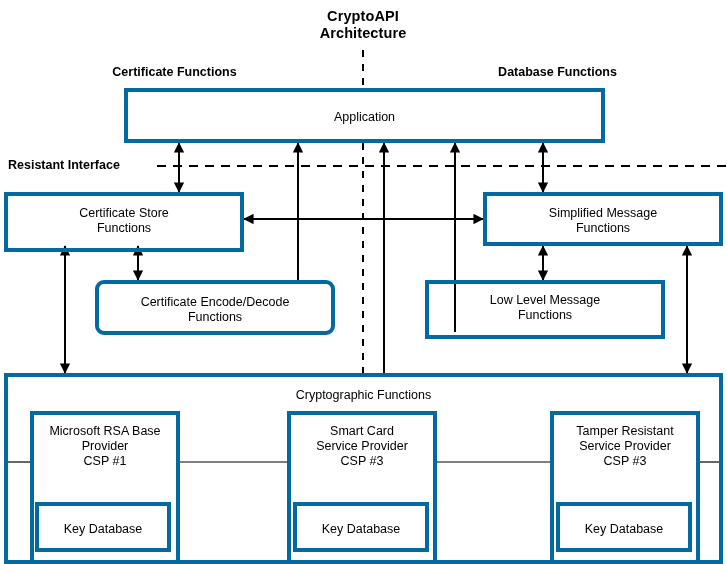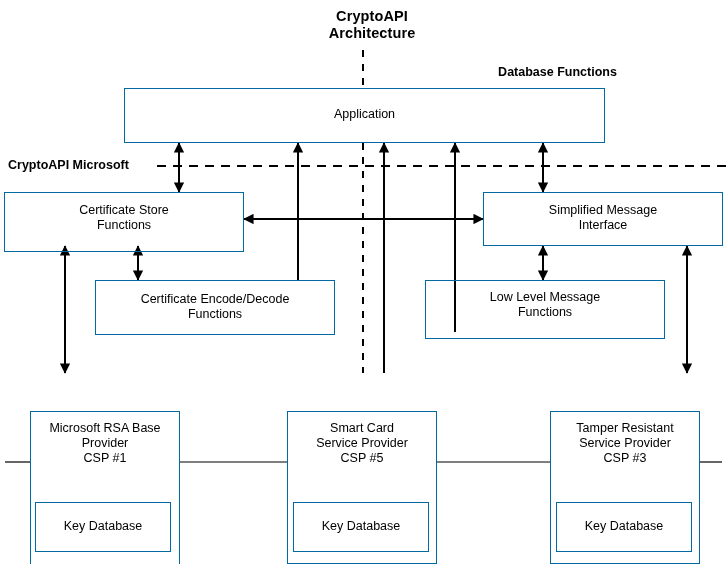--- a/index.html
+++ b/index.html
@@ -44,21 +44,21 @@
     font-size: 12.5px;
     font-weight: bold;
     text-align: left;
   }
   .boxtext {
     font-size: 12.5px;
     font-weight: normal;
   }
   .box {
     position: absolute;
-    border: 1px solid #0369a1;
+    border: 4px solid #0369a1;
     background: transparent;
     box-sizing: border-box;
   }
 </style>
 </head>
 <body>
 
 <div id="canvas">
 
   <svg class="layer" viewBox="0 0 727 564">
@@ -98,66 +98,70 @@
     </g>
 
     <g stroke="#000000" stroke-width="1.2" fill="none">
       <line x1="5" y1="462" x2="31" y2="462"></line>
       <line x1="180" y1="462" x2="287" y2="462"></line>
       <line x1="437" y1="462" x2="550" y2="462"></line>
       <line x1="700" y1="462" x2="722" y2="462"></line>
     </g>
   </svg>
 
-  <div class="lbl title-main" style="left:292px; top:8px; width:160px;">CryptoAPI
+  <div class="lbl title-main" style="left:283px; top:8px; width:160px;">CryptoAPI
 Architecture</div>
 
+  <div class="lbl hdr" style="left:77px; top:65px; width:195px;">Certificate Functions</div>
 
   <div class="lbl hdr" style="left:460px; top:65px; width:195px;">Database Functions</div>
 
-  <div class="lbl iface" style="left:8px; top:158px; width:150px;">CryptoAPI Microsoft</div>
+  <div class="lbl iface" style="left:8px; top:158px; width:150px;">Resistant Interface</div>
 
   <div class="box" style="left:124px; top:88px; width:481px; height:55px;">
     <div class="lbl boxtext" style="left:0; top:18px; width:100%;">Application</div>
   </div>
 
   <div class="box" style="left:4px; top:192px; width:240px; height:60px;">
     <div class="lbl boxtext" style="left:0; top:10px; width:100%;">Certificate Store
 Functions</div>
   </div>
 
   <div class="box" style="left:483px; top:192px; width:240px; height:54px;">
     <div class="lbl boxtext" style="left:0; top:10px; width:100%;">Simplified Message
-Interface</div>
+Functions</div>
   </div>
 
-  <div class="box" style="left:95px; top:280px; width:240px; height:55px;">
+  <div class="box" style="left:95px; top:280px; width:240px; height:55px;border-radius:9px;">
     <div class="lbl boxtext" style="left:0; top:11px; width:100%;">Certificate Encode/Decode
 Functions</div>
   </div>
 
   <div class="box" style="left:425px; top:280px; width:240px; height:59px;">
     <div class="lbl boxtext" style="left:0; top:9px; width:100%;">Low Level Message
 Functions</div>
   </div>
 
+  <div class="box" style="left:4px; top:373px; width:719px; height:191px;">
+    <div class="lbl boxtext" style="left:0; top:11px; width:100%;">Cryptographic Functions</div>
+  </div>
 
   <div class="box" style="left:30px; top:411px; width:150px; height:190px;">
     <div class="lbl boxtext" style="left:0; top:9px; width:100%;">Microsoft RSA Base
 Provider
 CSP #1</div>
   </div>
   <div class="box" style="left:35px; top:502px; width:136px; height:50px;">
     <div class="lbl boxtext" style="left:0; top:16px; width:100%;">Key Database</div>
   </div>
 
   <div class="box" style="left:287px; top:411px; width:150px; height:153px;">
     <div class="lbl boxtext" style="left:0; top:9px; width:100%;">Smart Card
 Service Provider
-CSP #5</div>
+CSP #3</div>
   </div>
   <div class="box" style="left:293px; top:502px; width:136px; height:50px;">
     <div class="lbl boxtext" style="left:0; top:16px; width:100%;">Key Database</div>
   </div>
 
   <div class="box" style="left:550px; top:411px; width:150px; height:153px;">
     <div class="lbl boxtext" style="left:0; top:9px; width:100%;">Tamper Resistant
 Service Provider
 CSP #3</div>
   </div>

